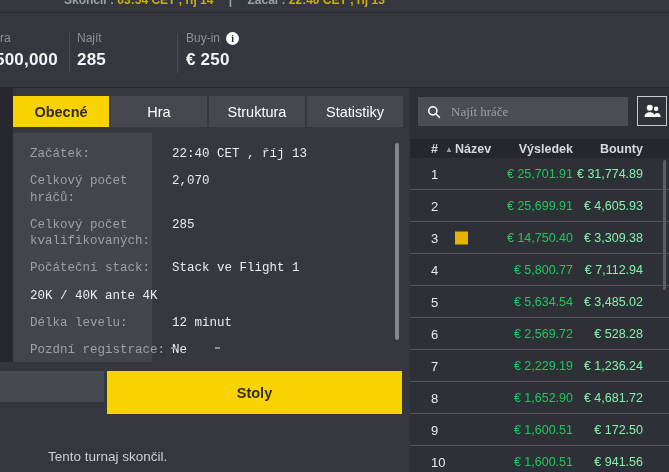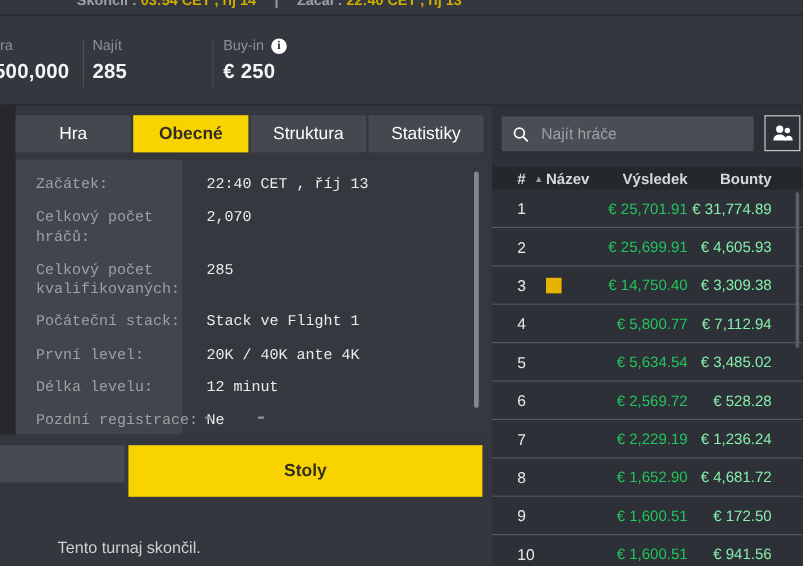--- a/index.html
+++ b/index.html
@@ -24,21 +24,21 @@
   .mid-div{position:absolute;left:0;top:87px;width:669px;height:1px;background:#25272b;}
   .left-strip{position:absolute;left:0;top:88px;width:13px;height:274px;background:#26282d;}
   
   .tabs{position:absolute;left:13px;top:96px;display:flex;gap:2px;}
   .tab{width:96px;height:31px;border:none;display:flex;align-items:center;justify-content:center;
        font-family:inherit;font-size:14.5px;background:#45484f;color:#fdfdfd;cursor:pointer;}
   .tab.active{background:#f9d300;color:#322d24;font-weight:700;}
   
   .rightpane{position:absolute;left:410px;top:88px;width:259px;height:384px;background:#2d3036;}
   .search{position:absolute;left:8px;top:9px;width:210px;height:29px;background:#4a4d54;
-          border-radius:0;display:flex;align-items:center;padding:0 9px;box-sizing:border-box;gap:8px;}
+          border-radius:0;display:flex;align-items:center;padding:0 9px;box-sizing:border-box;gap:8px;font-family:Liberation Serif, serif;}
   .search input{background:transparent;border:none;outline:none;color:#d6d8da;font-size:13px;
           font-family:inherit;width:150px;}
   .search input::placeholder{color:#9da0a5;}
   .people-btn{position:absolute;left:227px;top:8px;width:30px;height:30px;box-sizing:border-box;
           border:1px solid #c7c8ca;background:#2f3238;display:flex;align-items:center;justify-content:center;
           cursor:pointer;padding:0;}
   .thead{position:absolute;left:0;top:51px;width:259px;height:19px;background:#24272c;}
   .thead span{position:absolute;top:50%;transform:translateY(-50%);font-size:12.5px;font-weight:700;color:#d7d8da;}
   .h-rank{left:21px;} .h-sort{left:35px;font-size:8px !important;color:#9a9da2 !important;}
   .h-name{left:45px;} .h-result{right:96px;} .h-bounty{right:26px;}
@@ -98,22 +98,22 @@
         <span class="info-icon">i</span>
       </div>
       <div class="val">€ 250</div>
     </div>
   </div>
 
   <div class="mid-div"></div>
   <div class="left-strip"></div>
 
   <div class="tabs">
-    <button class="tab">Hra</button>
-  <button class="tab active">Obecné</button>
+    <button class="tab active">Obecné</button>
+  <button class="tab">Hra</button>
       <button class="tab">Struktura</button>
       <button class="tab">Statistiky</button>
     </div>
 
   <div class="panel">
     <div class="panel-labels-bg"></div>
     <div class="irows">
       <div class="irow">
         <div class="l">Začátek:</div>
         <div class="v">22:40 CET , říj 13</div>
@@ -124,21 +124,20 @@
       </div>
         <div class="irow">
         <div class="l">Celkový počet kvalifikovaných:</div>
         <div class="v">285</div>
       </div>
         <div class="irow">
         <div class="l">Počáteční stack:</div>
         <div class="v">Stack ve Flight 1</div>
       </div>
         <div class="irow">
-        <div class="l">První level:</div>
         <div class="v">20K / 40K ante 4K</div>
       </div>
         <div class="irow">
         <div class="l">Délka levelu:</div>
         <div class="v">12 minut</div>
       </div>
         <div class="irow">
         <div class="l">Pozdní registrace:</div>
         <div class="v">Ne</div>
       </div>

